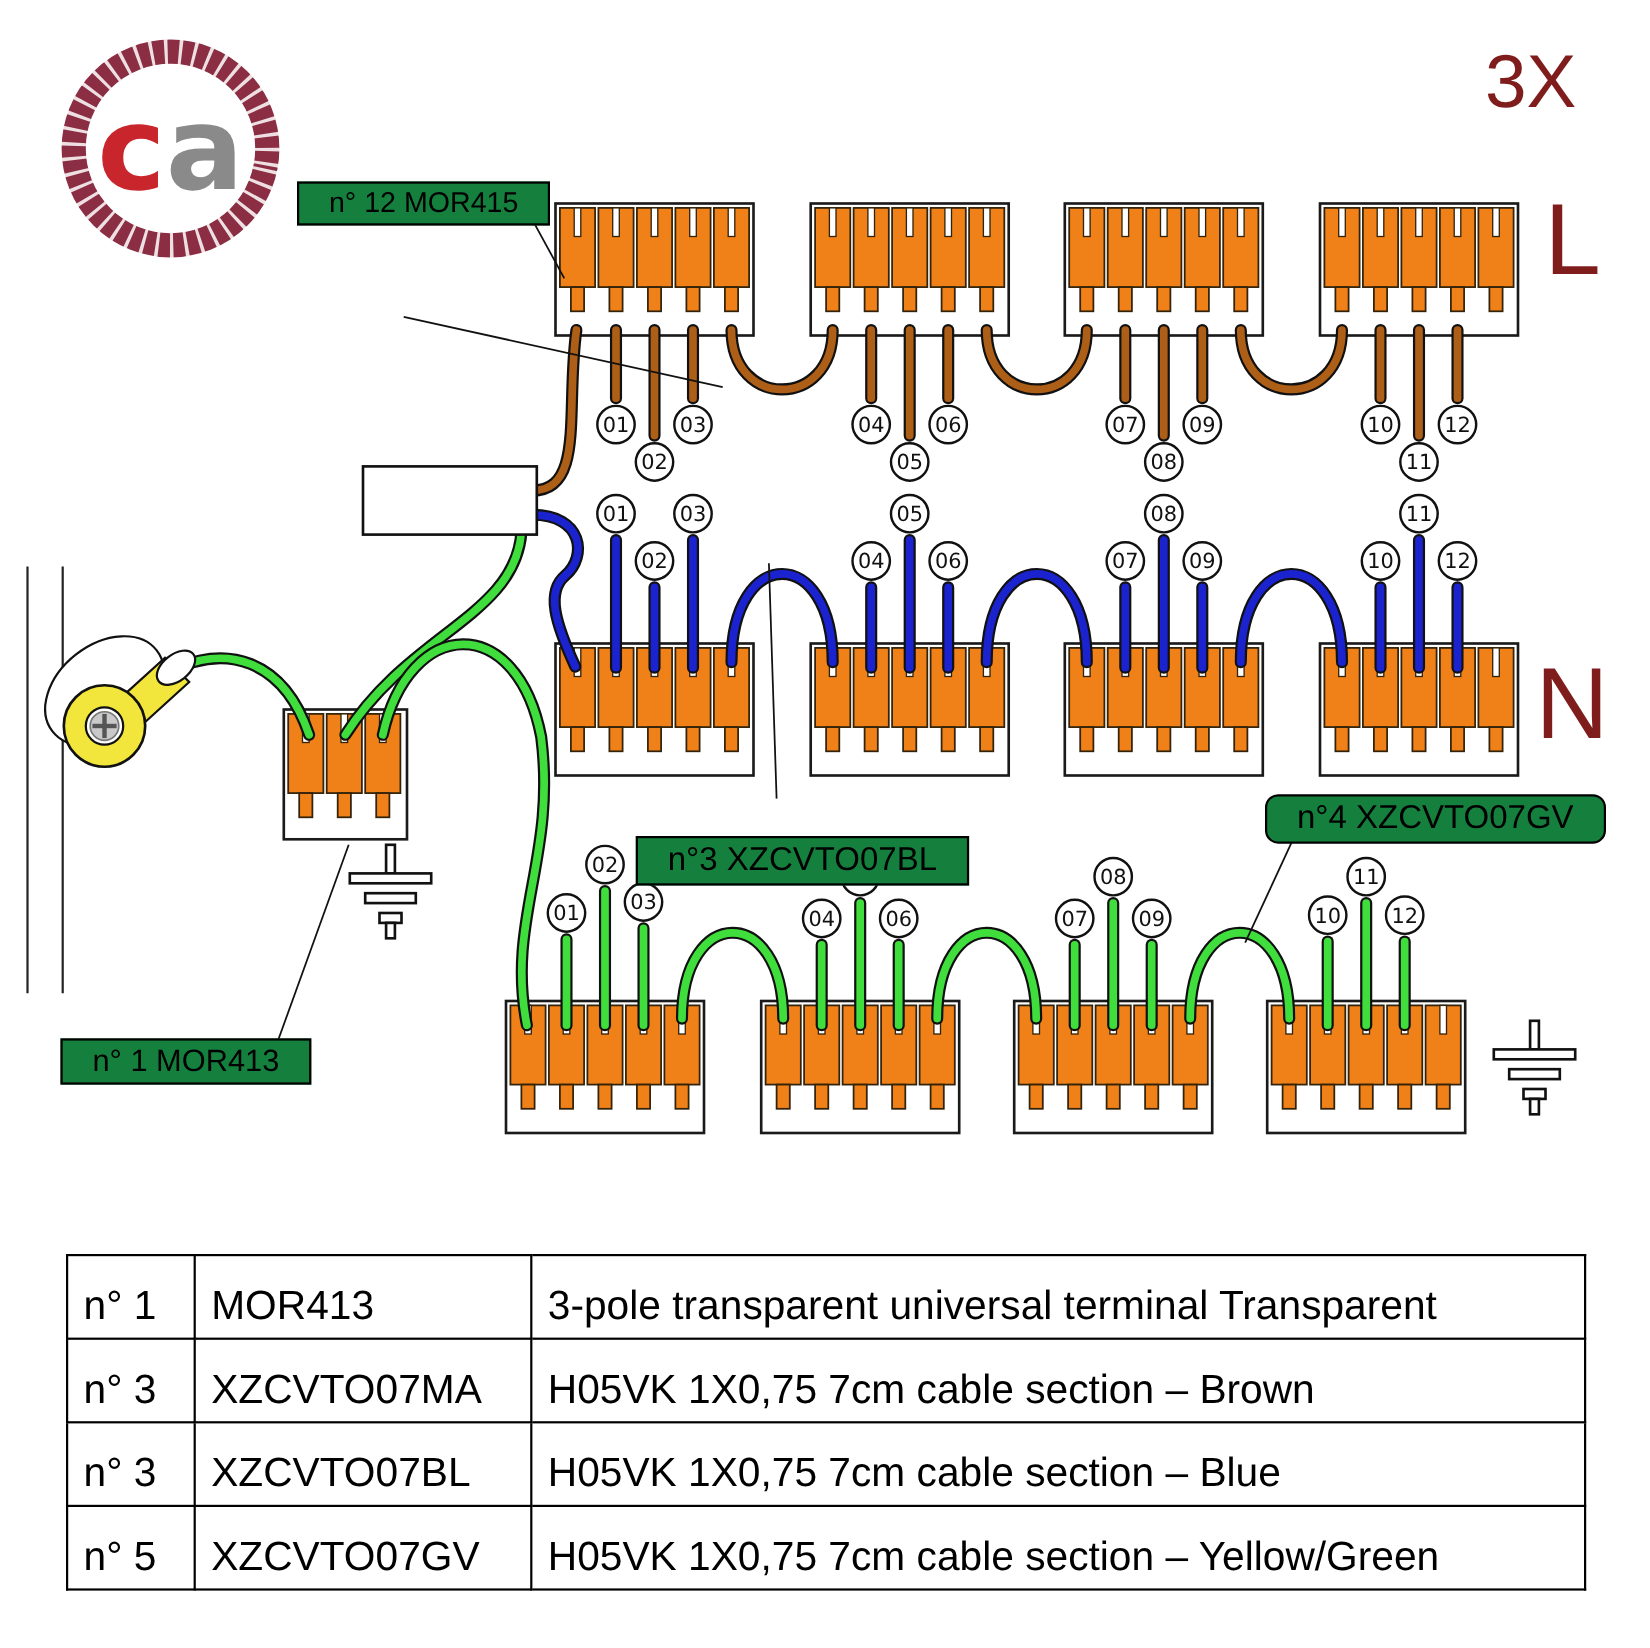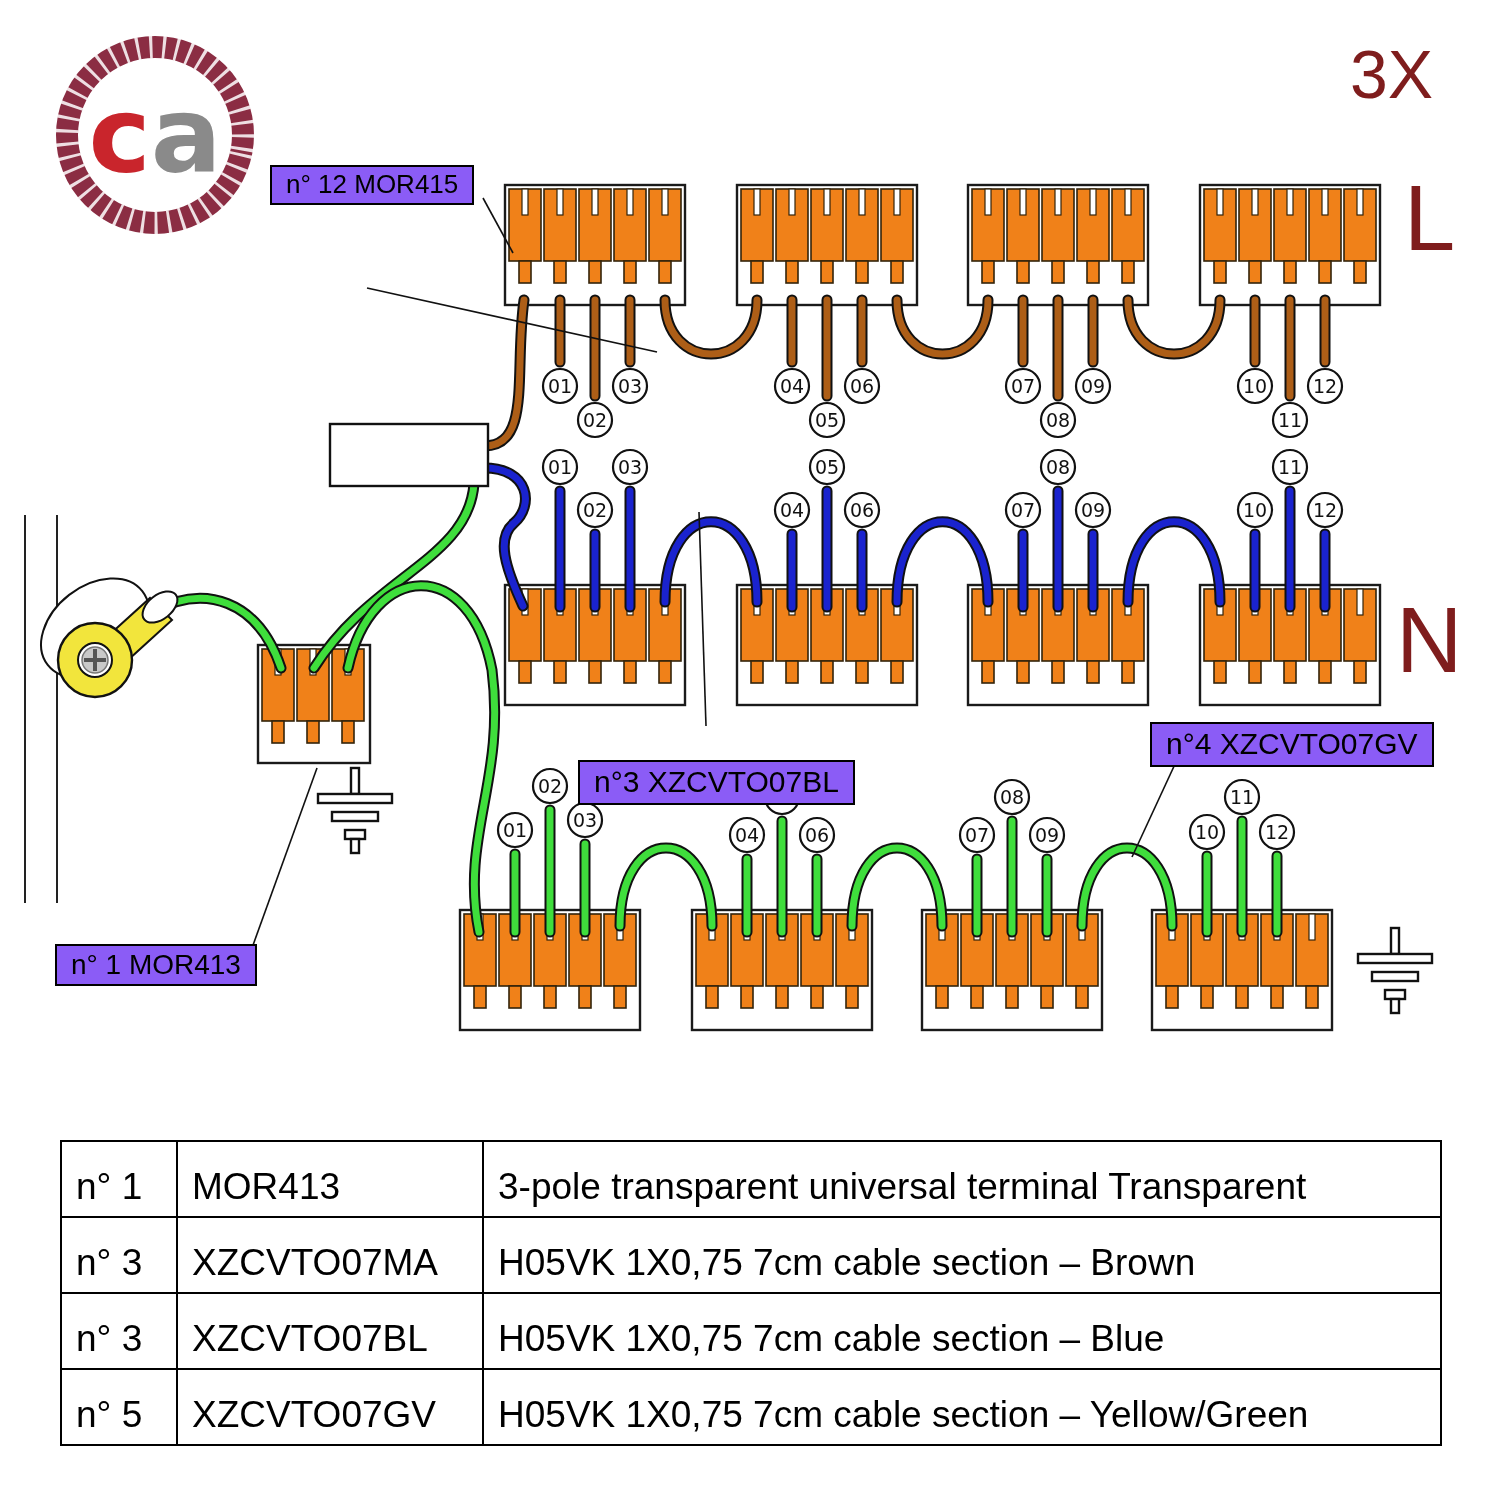--- a/index.html
+++ b/index.html
@@ -1,21 +1,21 @@
 <!DOCTYPE html>
 <html><head>
 <meta charset="utf-8">
 <style>
   html,body{margin:0;padding:0;background:#fff;}
   .page{position:relative;width:1500px;height:1498px;background:#fff;overflow:hidden;
         font-family:"Liberation Sans",sans-serif;color:#000;}
   #scene{position:absolute;left:0;top:0;}
   .biglabel{position:absolute;font-family:"Liberation Sans",sans-serif;color:#7f1d1d;line-height:1;}
-  .callout{position:absolute;border:2px solid #000;background:#8b5cf6;white-space:nowrap;
-           padding:3px 14px;font-family:"Liberation Sans",sans-serif;color:#000;line-height:1.15;}
+  .callout{position:absolute;border:2px solid #000;background:#15803d;white-space:nowrap;
+           padding:3px 27px;font-family:"Liberation Sans",sans-serif;color:#000;line-height:1.15;}
   table.parts{position:absolute;left:60px;top:1140px;border-collapse:collapse;
               font-size:37px;color:#000;table-layout:fixed;}
   table.parts td{border:2px solid #000;height:58px;padding:16px 6px 0 14px;white-space:nowrap;
                  overflow:hidden;vertical-align:middle;}
 </style>
 </head>
 <body>
 
 <div class="page">
 
@@ -540,21 +540,21 @@
         </g>
       </g>
     </svg>
 
   <div class="biglabel" style="left:1350px;top:40px;font-size:68px;">3X</div>
   <div class="biglabel" style="left:1404px;top:172px;font-size:92px;">L</div>
   <div class="biglabel" style="left:1396px;top:594px;font-size:92px;">N</div>
 
   <div class="callout" style="left:270px;top:165px;font-size:26px;">n° 12  MOR415</div>
   <div class="callout" style="left:578px;top:724px;font-size:30px;margin-top:36px;">n°3 XZCVTO07BL</div>
-  <div class="callout" style="left:1150px;top:722px;font-size:30px;">n°4 XZCVTO07GV</div>
+  <div class="callout" style="left:1150px;top:722px;font-size:30px;border-radius:12px;">n°4 XZCVTO07GV</div>
   <div class="callout" style="left:55px;top:944px;font-size:28px;">n° 1  MOR413</div>
 
   <table class="parts">
     <colgroup>
         <col style="width:116px">
         <col style="width:306px">
         <col style="width:958px">
       </colgroup>
     <tbody>
         <tr>

